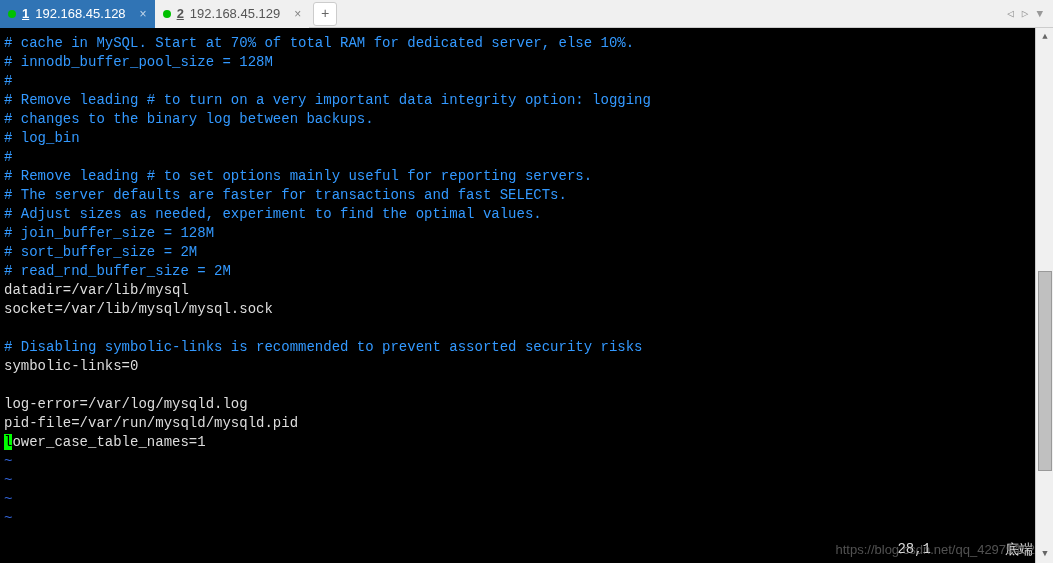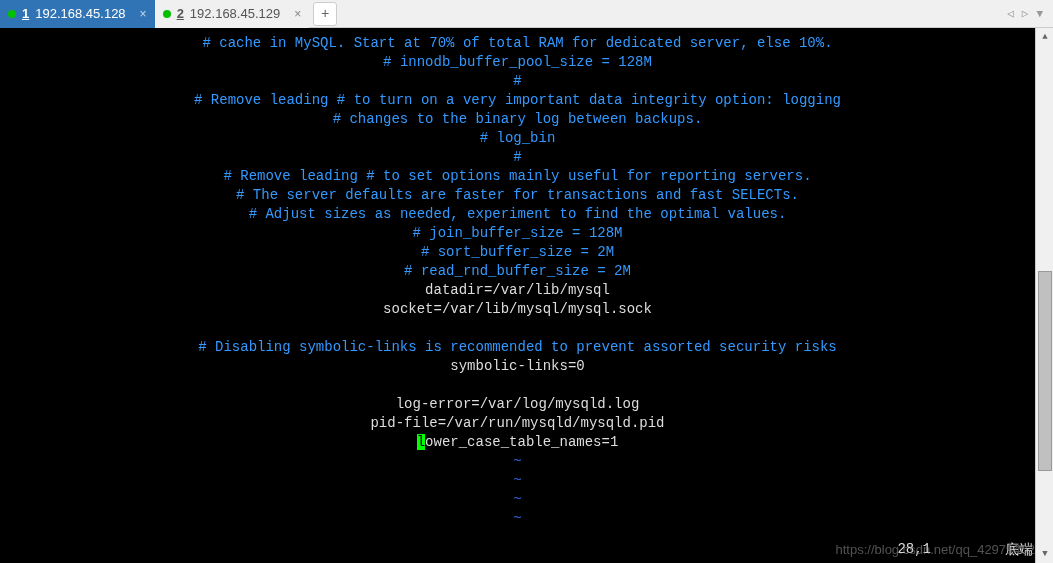--- a/index.html
+++ b/index.html
@@ -77,21 +77,20 @@
     }
     .terminal {
       background: #000;
       color: #ddd;
       height: 100%;
       width: 1035px;
       padding: 6px 4px;
       line-height: 19px;
       white-space: pre;
       overflow: hidden;
-      text-align: center;
     }
     .scrollbar {
       position: absolute;
       right: 0;
       top: 0;
       width: 18px;
       height: 100%;
       background: #f0f0f0;
       border-left: 1px solid #ccc;
     }

